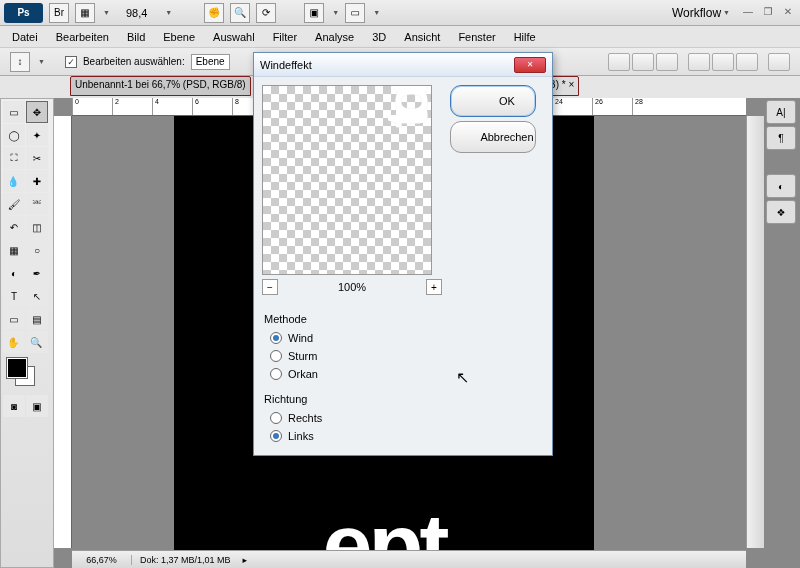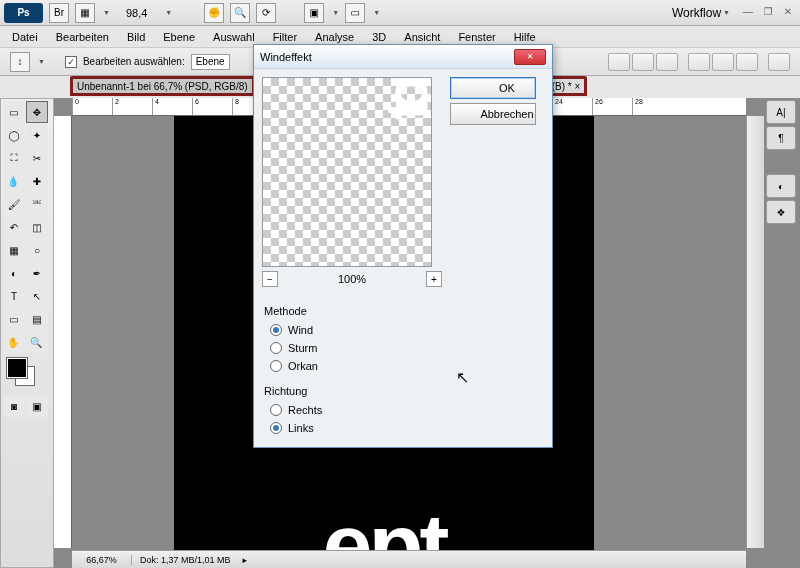--- a/index.html
+++ b/index.html
@@ -14,21 +14,21 @@
 .win-btn { width: 16px; height: 14px; font-size: 10px; color: #666; text-align: center; }
 .menu-bar { height: 22px; display: flex; align-items: center; gap: 18px; padding: 0 12px; font-size: 11px; background: #e6e6e6; border-bottom: 1px solid #ccc; text-align: right; }
 .menu-bar span { cursor: default; }
 .options-bar { height: 28px; background: linear-gradient(#eee,#e0e0e0); border-bottom: 1px solid #aaa; display: flex; align-items: center; padding: 0 10px; font-size: 10px; gap: 6px; }
 .opt-dropdown { border: 1px solid #999; background: #fff; padding: 1px 4px; font-size: 10px; height: 16px; }
 .checkbox { width: 12px; height: 12px; border: 1px solid #666; background: #fff; display: inline-flex; align-items: center; justify-content: center; }
 .checkbox.checked::after { content: "✓"; font-size: 9px; color: #333; }
 .opt-right { margin-left: auto; display: flex; gap: 2px; }
 .opt-btn { width: 22px; height: 18px; border: 1px solid #aaa; background: linear-gradient(#f8f8f8,#e0e0e0); border-radius: 2px; }
 .tabs { height: 20px; display: flex; padding-left: 70px; }
-.tab { background: #ddd; border: 3px solid #7f1d1d; font-size: 10px; padding: 2px 4px; border-radius: 2px 2px 0 0; margin-right: 2px; max-width: 200px; overflow: hidden; white-space: nowrap; text-overflow: ellipsis; }
+.tab { background: #ddd; border: 1px solid #7f1d1d; font-size: 10px; padding: 2px 4px; border-radius: 2px 2px 0 0; margin-right: 2px; max-width: 200px; overflow: hidden; white-space: nowrap; text-overflow: ellipsis; }
 .tab.active { background: #c8c8c8; }
 .workspace { position: absolute; top: 98px; left: 0; right: 0; bottom: 0; background: #888; display: flex; }
 .toolbox { width: 54px; background: linear-gradient(#eee,#ddd); border: 1px solid #aaa; display: flex; flex-wrap: wrap; padding: 2px; gap: 1px; align-content: flex-start; }
 .tool { width: 22px; height: 22px; border: 1px solid transparent; background: #e8e8e8; display: flex; align-items: center; justify-content: center; font-size: 10px; cursor: default; }
 .tool.active { background: #ccc; border: 1px solid #666; }
 .color-swatches { width: 48px; height: 36px; position: relative; margin-top: 4px; }
 .swatch-fg { position: absolute; width: 20px; height: 20px; background: #000; border: 1px solid #fff; outline: 1px solid #666; top: 0; left: 4px; z-index: 2; }
 .swatch-bg { position: absolute; width: 20px; height: 20px; background: #fff; border: 1px solid #666; top: 8px; left: 12px; }
 .canvas-area { flex: 1; background: #888; position: relative; overflow: hidden; }
 .ruler-h { position: absolute; top: 0; left: 18px; right: 18px; height: 18px; background: #fff; border-bottom: 1px solid #666; font-size: 7px; display: flex; }
@@ -37,31 +37,31 @@
 .canvas-black { position: absolute; top: 18px; left: 120px; width: 420px; bottom: 0; background: #000; display: flex; flex-direction: column; align-items: center; justify-content: flex-end; color: #fff; overflow: hidden; }
 .canvas-text-bottom { font-size: 90px; font-weight: bold; letter-spacing: -4px; position: absolute; bottom: -30px; }
 .scroll-h { position: absolute; bottom: 0; left: 18px; right: 18px; height: 18px; background: linear-gradient(#f0f0f0,#d8d8d8); border-top: 1px solid #999; display: flex; align-items: center; font-size: 9px; }
 .scroll-v { position: absolute; top: 18px; right: 0; width: 18px; bottom: 20px; background: linear-gradient(90deg,#f0f0f0,#d8d8d8); border-left: 1px solid #999; }
 .status-zoom { width: 60px; text-align: center; border-right: 1px solid #aaa; }
 .status-doc { padding: 0 8px; }
 .right-panels { width: 36px; background: #888; display: flex; flex-direction: column; gap: 2px; padding: 2px 2px;}
 .panel-icon { width: 30px; height: 24px; background: #e0e0e0; border: 1px solid #999; border-radius: 3px; display: flex; align-items: center; justify-content: center; font-size: 10px; }
 
 
-.dialog { position: absolute; top: 44px; left: 253px; width: 300px; background: #eef1f4; border: 1px solid #6b8fb3; box-shadow: 2px 2px 8px rgba(0,0,0,0.3); z-index: 100; }
+.dialog { position: absolute; top: 52px; left: 253px; width: 300px; background: #eef1f4; border: 1px solid #6b8fb3; box-shadow: 2px 2px 8px rgba(0,0,0,0.3); z-index: 100; }
 .dlg-title { height: 24px; background: linear-gradient(#fff,#dde8f5); border-bottom: 1px solid #cad6e4; display: flex; align-items: center; padding: 0 6px; font-size: 11px; }
 .dlg-close { margin-left: auto; width: 32px; height: 16px; background: linear-gradient(#e67,#c33); border: 1px solid #922; border-radius: 2px; color: #fff; font-size: 8px; display: flex; align-items: center; justify-content: center; }
 .dlg-body { padding: 8px; display: flex; gap: 8px; }
 .preview-col { width: 180px; }
 .preview-box { width: 170px; height: 190px; border: 1px solid #999; background-image: repeating-conic-gradient(#ccc 0 25%, #fff 0 50%); background-size: 16px 16px; position: relative; overflow: hidden; }
 .preview-text { position: absolute; right: -10px; top: -10px; color: #fff; font-size: 60px; font-weight: bold; writing-mode: vertical-rl; text-orientation: mixed; letter-spacing: -12px; transform: rotate(180deg); text-shadow: 0 0 1px #ddd; }
 .zoom-row { display: flex; align-items: center; justify-content: space-between; padding: 4px 0; font-size: 11px; }
 .zoom-btn { width: 16px; height: 16px; border: 1px solid #999; background: #fff; font-size: 10px; display: flex; align-items: center; justify-content: center; }
 .btn-col { display: flex; flex-direction: column; gap: 4px; width: 86px; }
-.dlg-btn { height: 22px; border: 1px solid #999; background: linear-gradient(#fefefe,#e4e4e4); border-radius: 0; font-size: 11px; display: flex; align-items: center; justify-content: center; cursor: default; padding-left: 28px; }
+.dlg-btn { height: 32px; border: 1px solid #999; background: linear-gradient(#fefefe,#e4e4e4); border-radius: 11px; font-size: 11px; display: flex; align-items: center; justify-content: center; cursor: default; padding-left: 28px; }
 .dlg-btn.default { border: 1px solid #3a79bf; box-shadow: 0 0 0 1px #aecfee inset; }
 .group { margin: 6px 10px 10px; font-size: 11px; }
 .group-title { margin-bottom: 4px; }
 .radio-row { display: flex; align-items: center; gap: 6px; padding: 3px 6px; }
 .radio { width: 12px; height: 12px; border-radius: 50%; border: 1px solid #666; background: #fff; display: inline-flex; align-items: center; justify-content: center; }
 .radio.checked::after { content: ""; width: 6px; height: 6px; border-radius: 50%; background: #3a79bf; }
 .cursor-ptr { position: absolute; top: 368px; left: 456px; font-size: 16px; z-index: 200; }
 </style>
 </head>
 <body>

